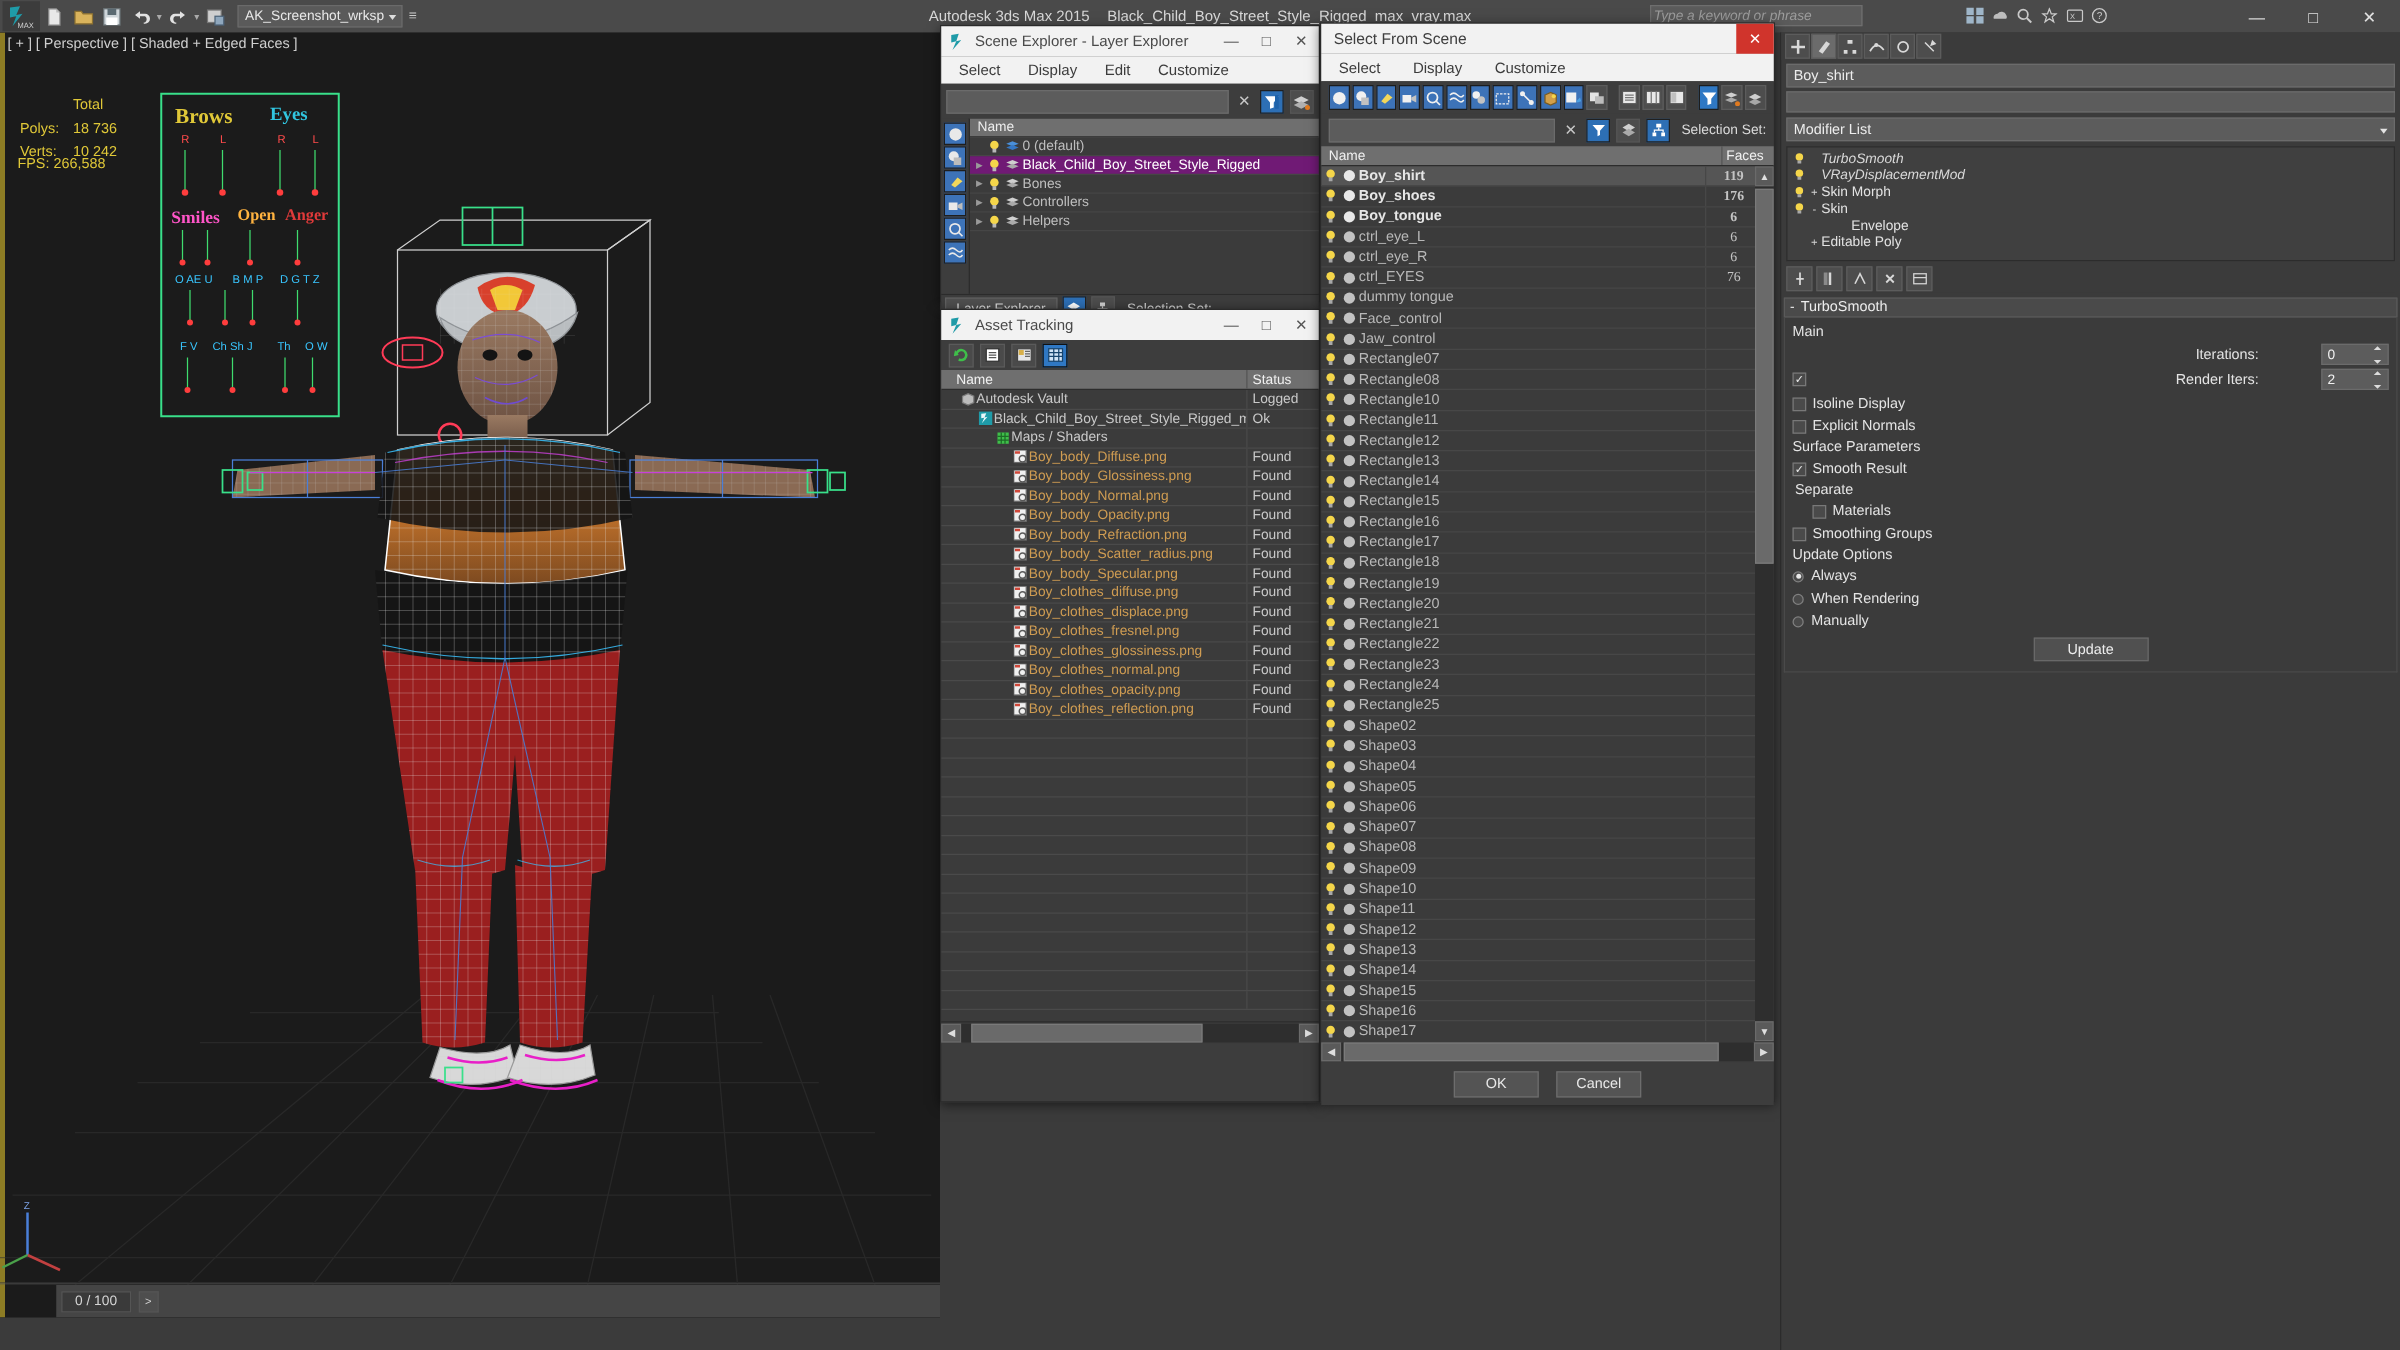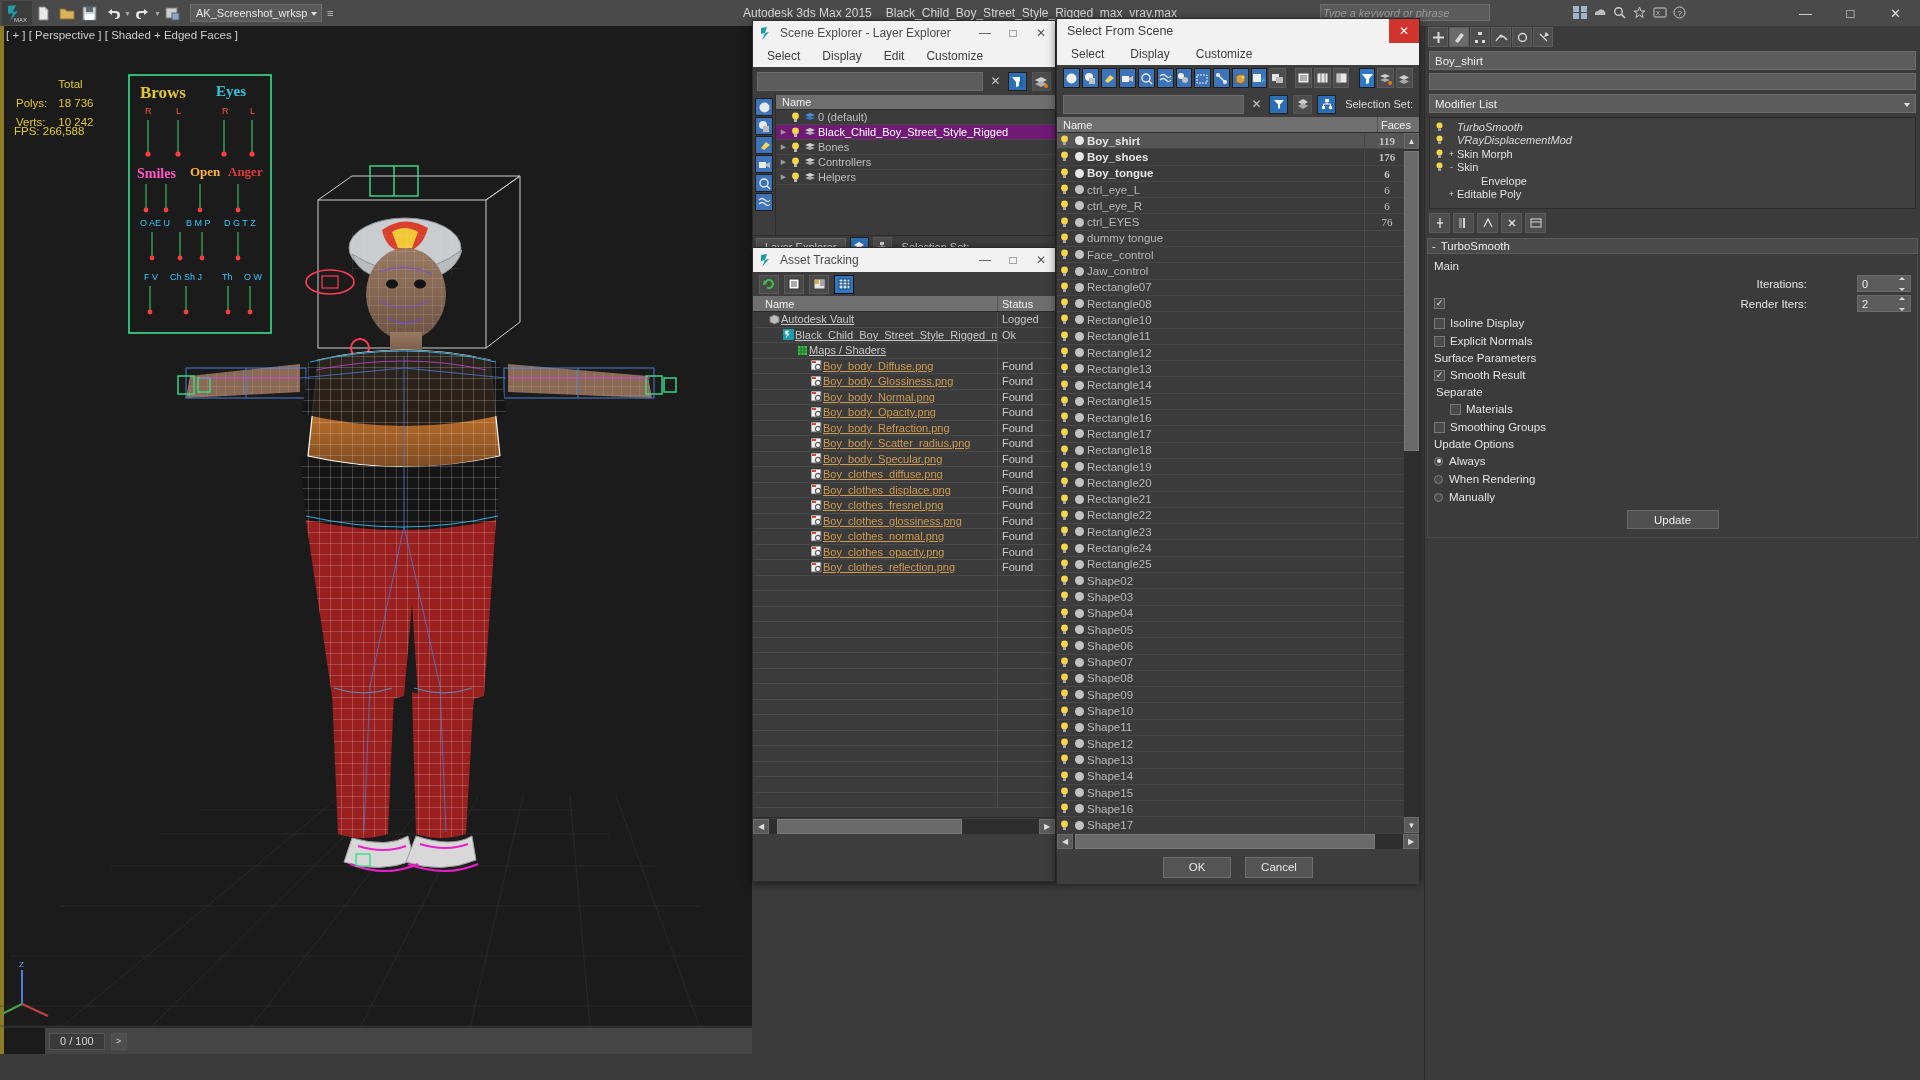--- a/index.html
+++ b/index.html
@@ -93,21 +93,21 @@
   
   #assetTracking{ left:752px; top:247px; width:304px; height:635px; }
   .at-tool{ height:24px; background:#3d3d3d; display:flex; align-items:center; gap:5px; padding:2px 6px; }
   .at-tool .tb{ width:20px;height:19px; border:1px solid #5a5a5a; background:#4a4a4a; display:flex;align-items:center;justify-content:center;}
   .at-tool .tb.on{ border:1px solid #111; background:#2f78c4;}
   .at-head{ height:16px; display:flex; background:#6f6f6f; color:#f0f0f0; font-size:11px; border-bottom:1px solid #2c2c2c;}
   .at-head .c1{ flex:1; padding-left:12px; line-height:16px;}
   .at-head .c2{ width:58px; padding-left:4px; line-height:16px; border-left:1px solid #555;}
   .at-rows{ height:505px; overflow:hidden; background:#3b3b3b;}
   .at-row{ height:15.5px; display:flex; font-size:11px; border-bottom:1px solid #4a4a4a; align-items:center;}
-  .at-row .n{ flex:1; display:flex; align-items:center; color:#c9c9c9; overflow:hidden; white-space:nowrap;text-decoration:underline;}
+  .at-row .n{ flex:1; display:flex; align-items:center; color:#c9c9c9; overflow:hidden; white-space:nowrap;}
   .at-row .s{ width:58px; padding-left:4px; color:#c9c9c9; border-left:1px solid #4a4a4a; height:100%; line-height:15px;}
   .at-row .ficon{ width:14px; display:flex; justify-content:center; flex:none;}
   .at-row.l1 .n{ padding-left:14px;}
   .at-row.l2 .n{ padding-left:28px;}
   .at-row.l3 .n{ padding-left:42px;}
   .at-row.l4 .n{ padding-left:56px; color:#cf9c52;}
   .at-scroll{ height:18px; background:#3d3d3d; display:flex; align-items:center; border-top:1px solid #2c2c2c;}
   .sc-arr{ width:16px;height:15px; background:#5a5a5a;border:1px solid #6a6a6a;display:flex;align-items:center;justify-content:center;font-size:8px;color:#ddd;}
   .sc-track{ flex:1;height:15px; background:#2e2e2e; position:relative;}
   .sc-thumb{ position:absolute; left:8px; top:0; width:185px; height:15px; background:#6a6a6a; border:1px solid #7a7a7a;}

